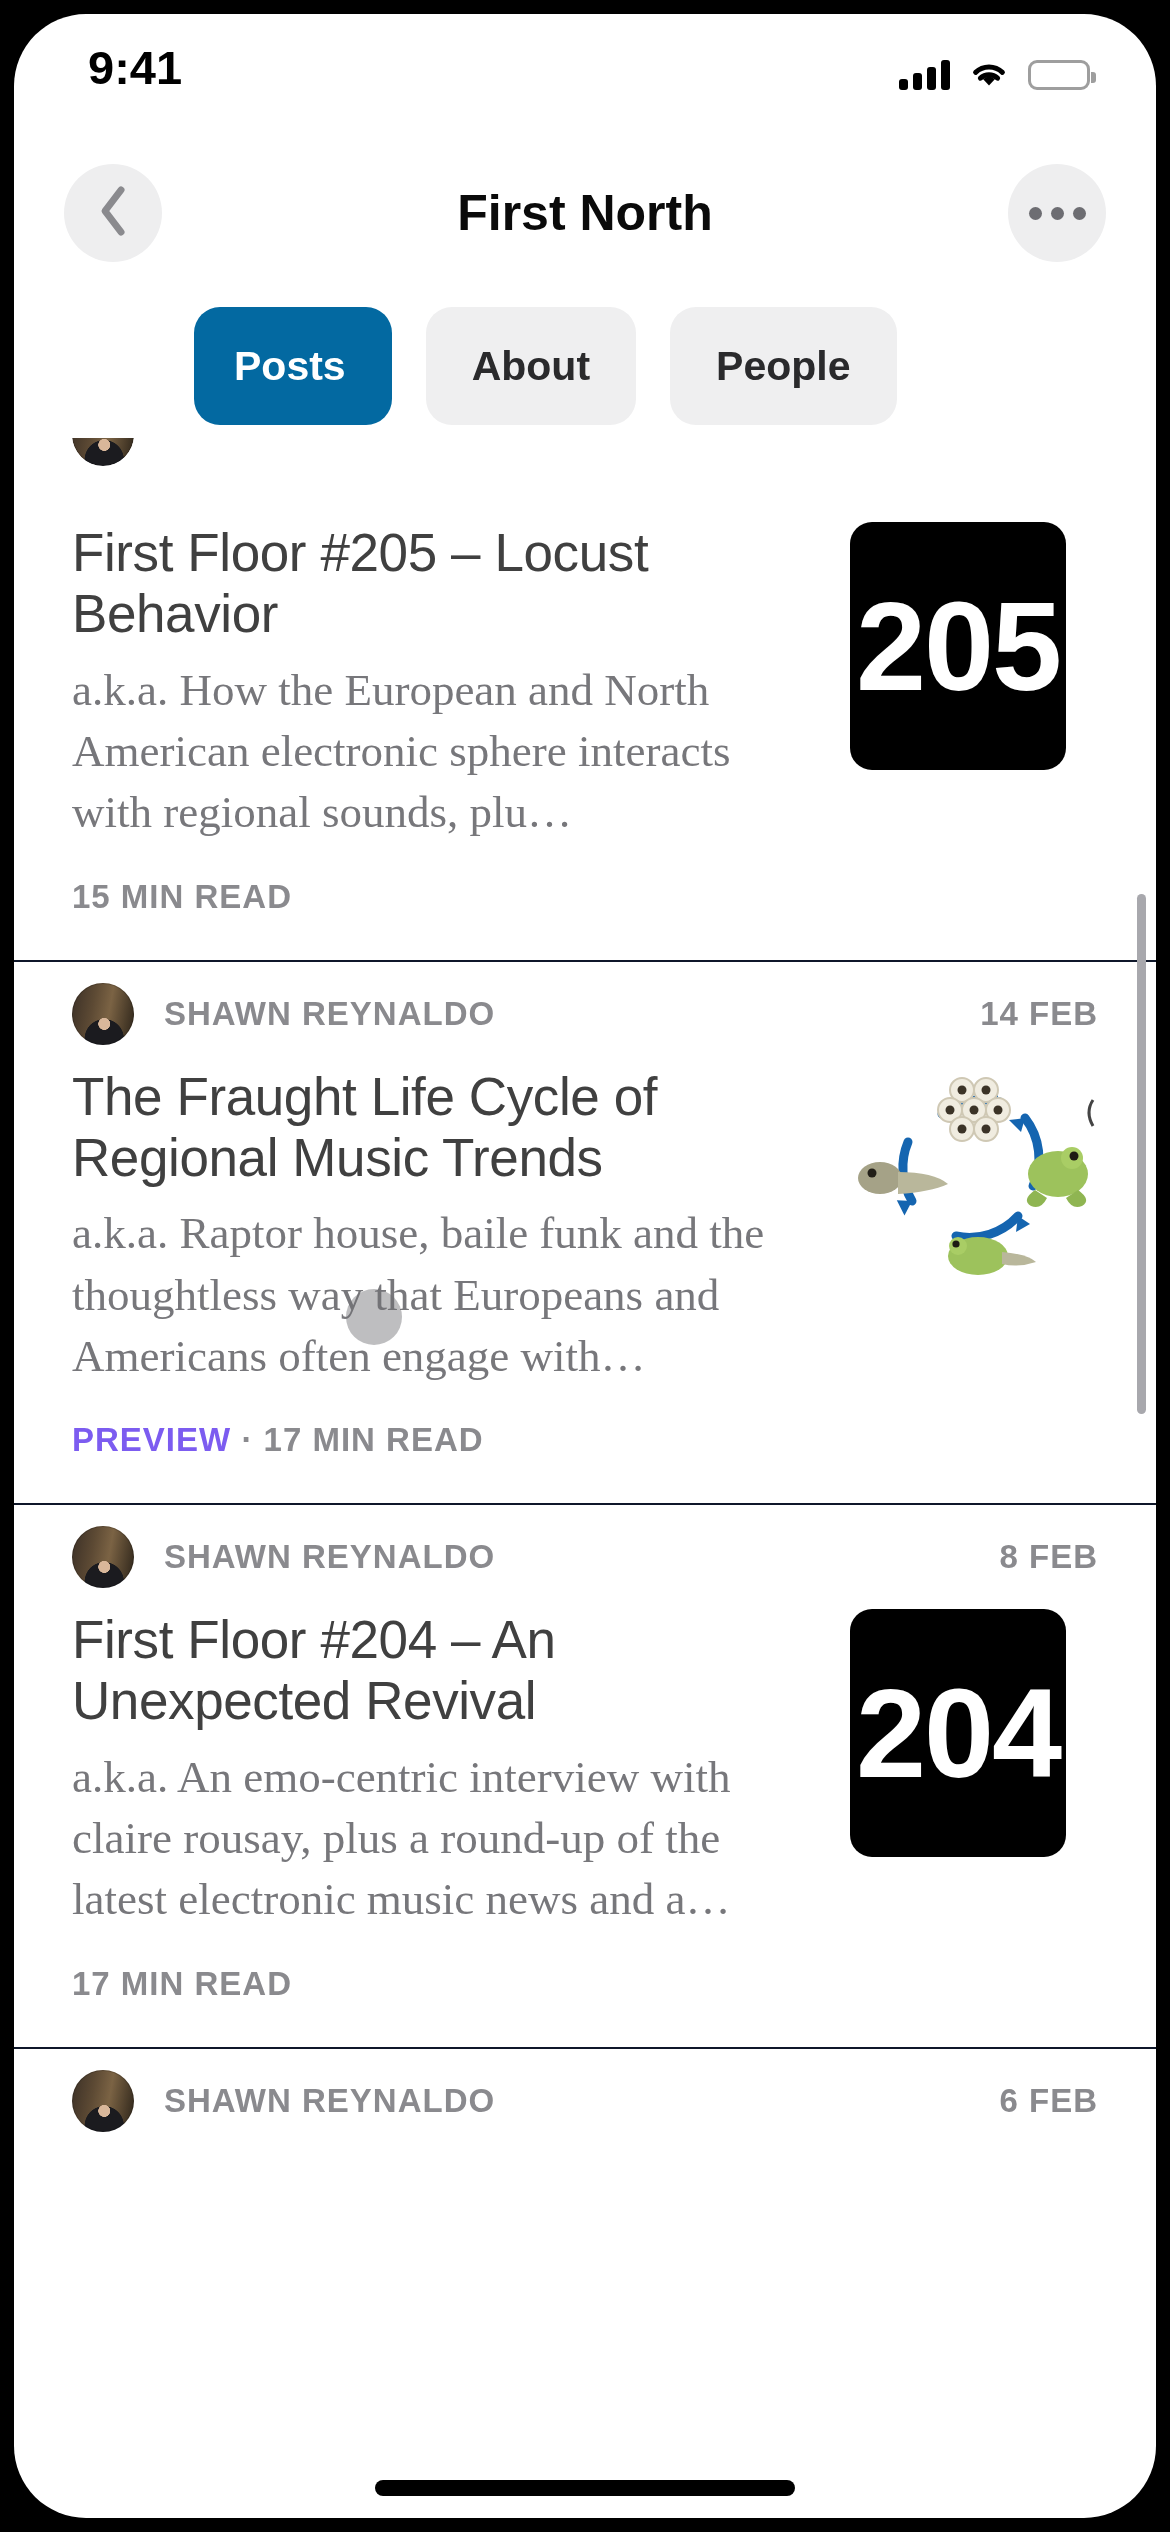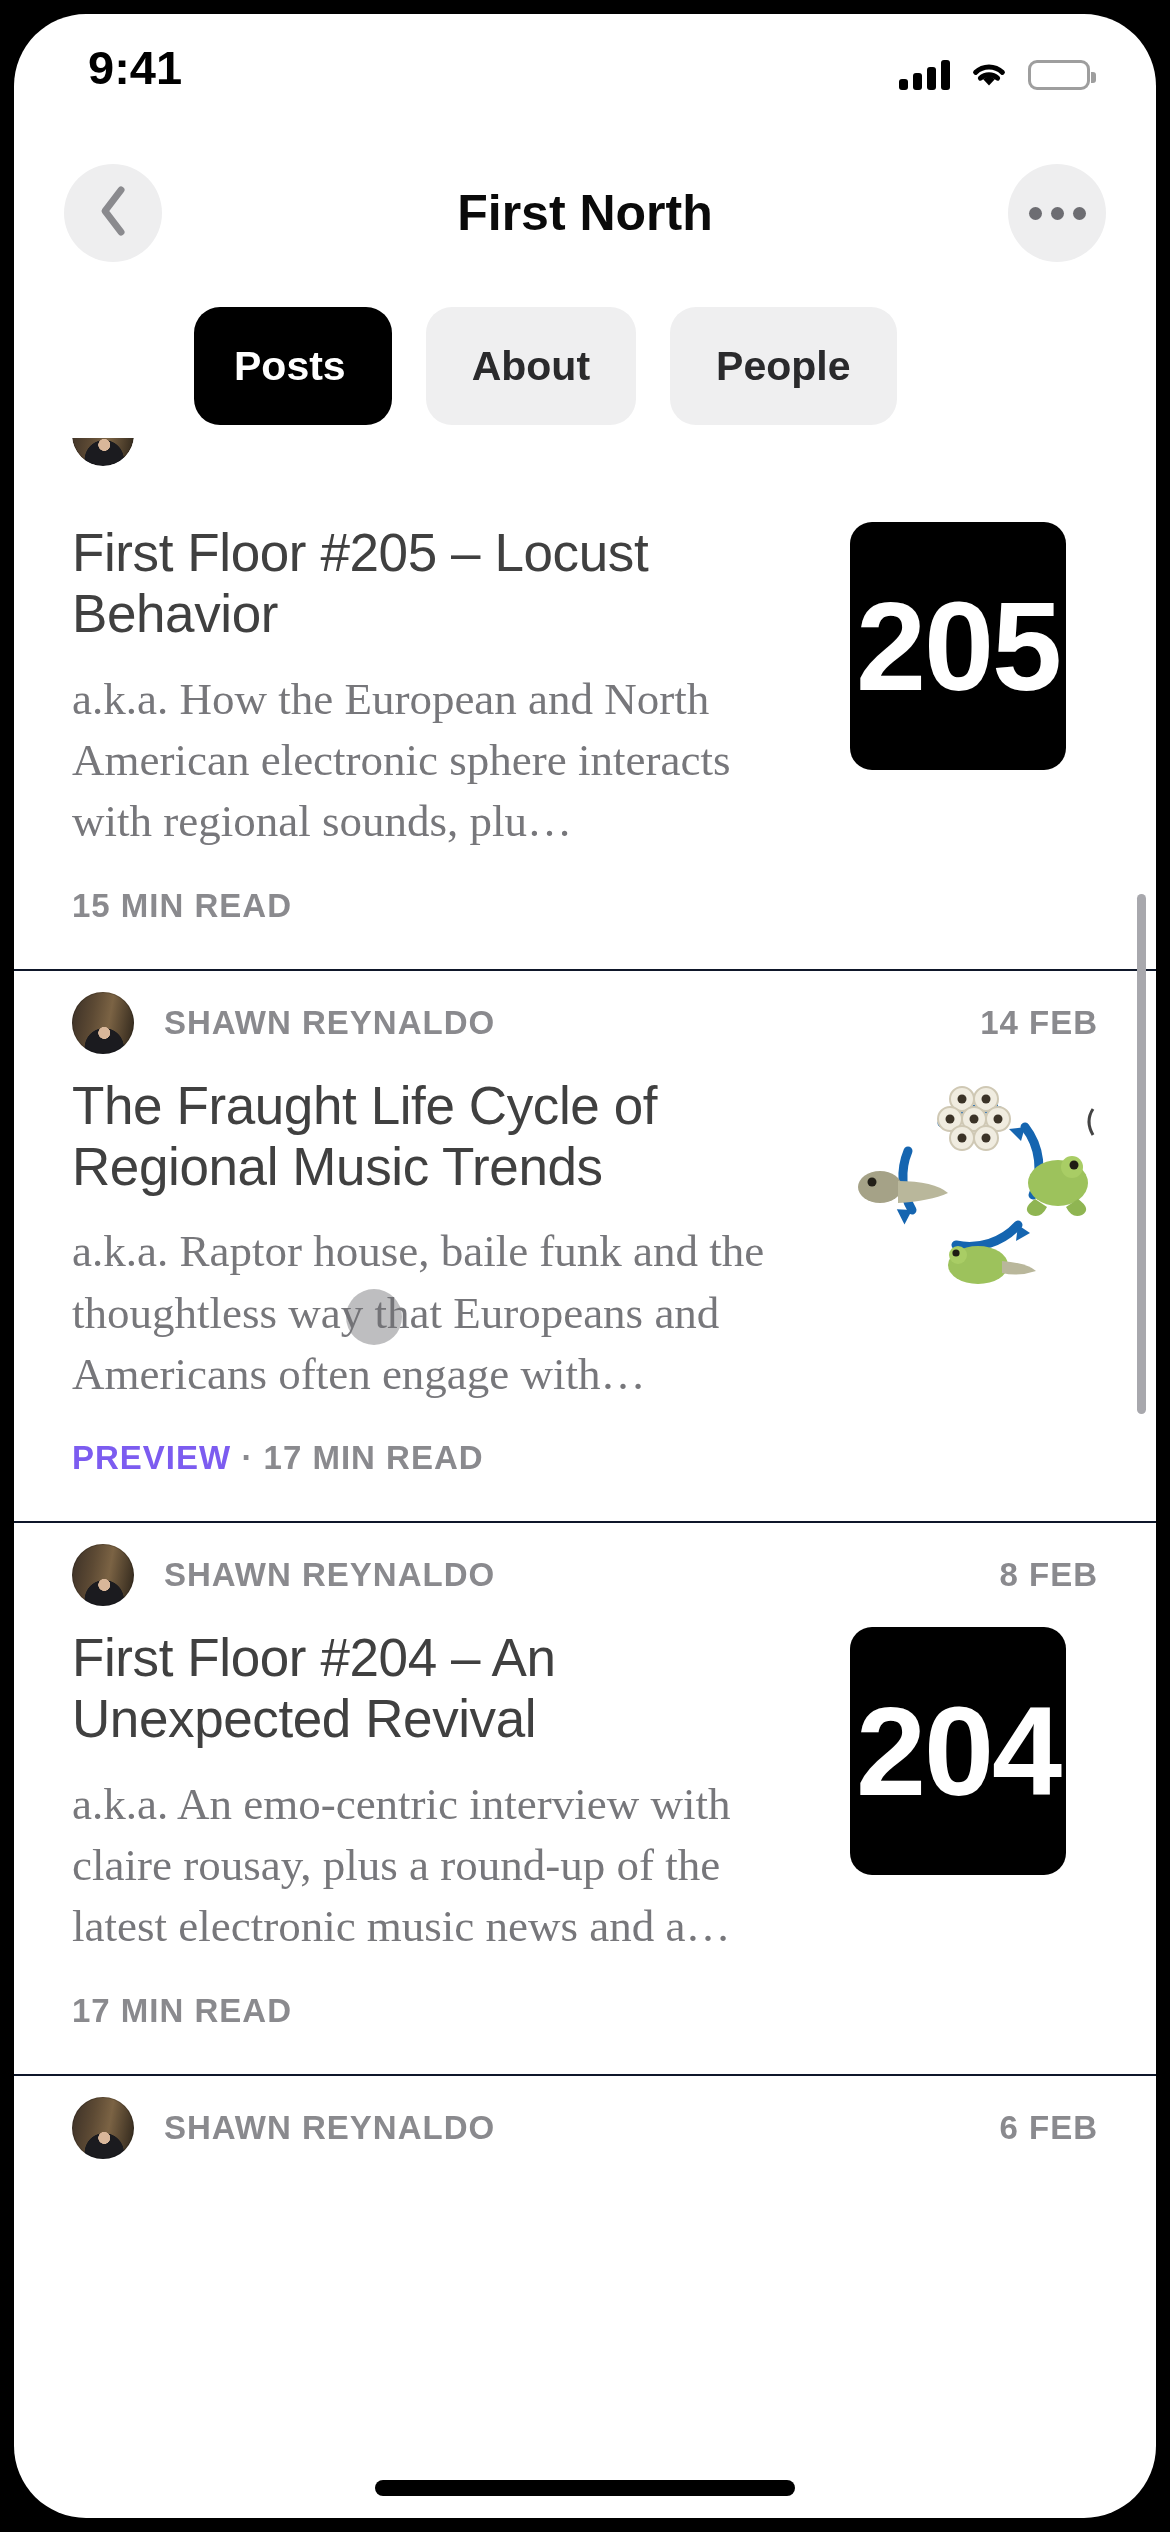--- a/index.html
+++ b/index.html
@@ -131,21 +131,21 @@
     padding: 0 46px;
     border-radius: 26px;
     background: #efeff0;
     color: #2a2a2c;
     font-size: 41px;
     font-weight: 700;
     display: flex; align-items: center; justify-content: center;
     cursor: pointer;
     white-space: nowrap;
   }
-  .tab.active { background: #000000; color: #ffffff; padding-left: 40px; }
+  .tab.active { background: #0369a1; color: #ffffff; padding-left: 40px; }
 
   
   #feed {
     position: absolute;
     left: 0; top: 424px;
     width: 1142px;
     height: 2080px;
     overflow: hidden;
   }
   .post {
@@ -191,21 +191,21 @@
   .post-text { flex: 1 1 auto; min-width: 0; }
 
   .post-title {
     font-size: 53px;
     line-height: 1.16;
     font-weight: 400;
     color: #404040;
     letter-spacing: -0.4px;
   }
   .post-sub {
-    margin-top: 24px;
+    margin-top: 15px;
     font-family: "Liberation Serif", serif;
     font-size: 45px;
     line-height: 1.36;
     color: #77777b;
   }
   .post-meta {
     margin-top: 34px;
     padding-bottom: 44px;
     font-size: 33px;
     font-weight: 700;

